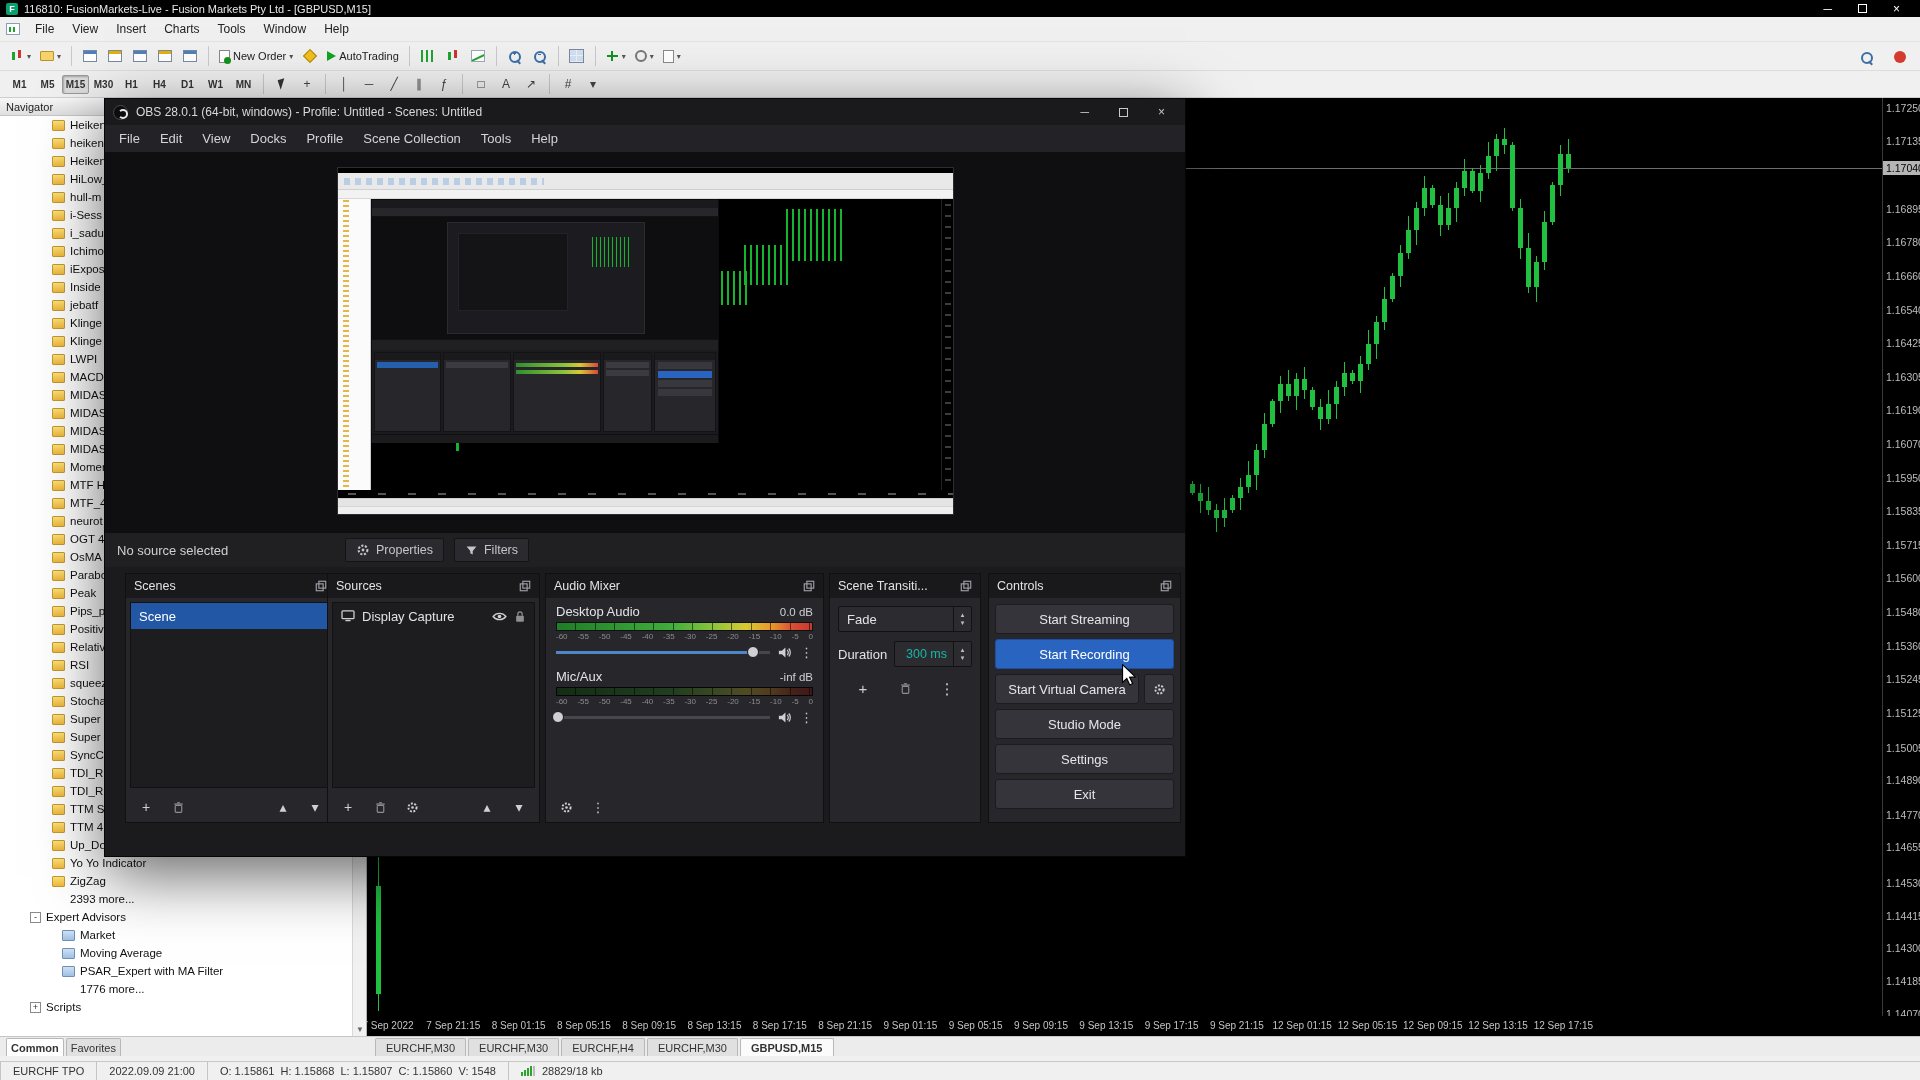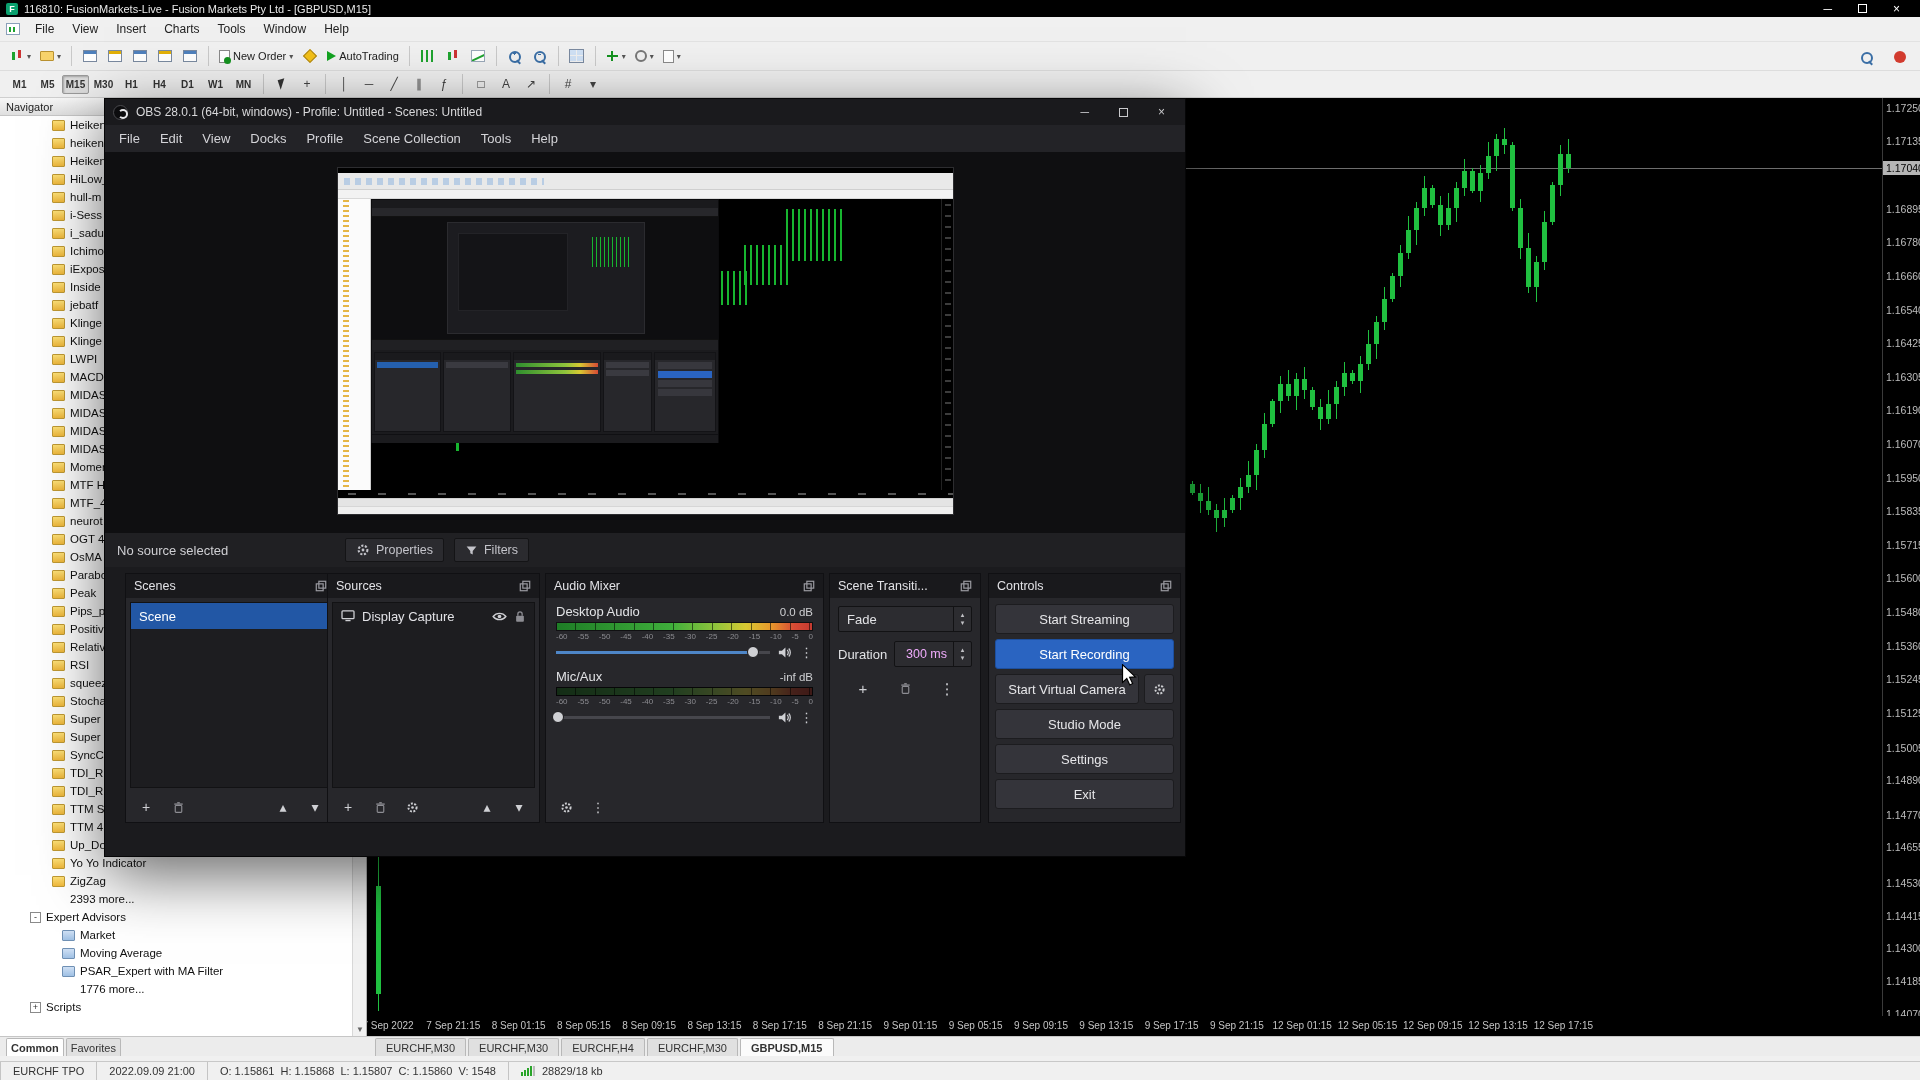--- a/index.html
+++ b/index.html
@@ -190,21 +190,21 @@
 
   .tr-body{padding:8px;display:flex;flex-direction:column;gap:9px}
   .combo{height:26px;background:#2c2c30;border:1px solid #121214;border-radius:2px;display:flex;align-items:center}
   .combo .val{flex:1;padding-left:8px;font-size:13px;color:#e2e3e6}
   .spin-arrows{width:18px;height:100%;border-left:1px solid #121214;display:flex;flex-direction:column;
     align-items:center;justify-content:center;font-size:7px;color:#c0c0c4;line-height:1.2}
   .dur-row{display:flex;align-items:center;justify-content:space-between}
   .dur-label{font-size:13px;color:#e2e3e6}
   .spinbox{width:78px;height:26px;background:#2c2c30;border:1px solid #121214;border-radius:2px;
     display:flex;align-items:center}
-  .spinbox .val{flex:1;text-align:right;padding-right:6px;font-size:12.5px;color:#f0abfc}
+  .spinbox .val{flex:1;text-align:right;padding-right:6px;font-size:12.5px;color:#14b8a6}
   .tr-btns{display:flex;justify-content:center;gap:16px}
   .tr-btn{width:26px;height:24px;display:flex;align-items:center;justify-content:center;color:#cfd0d4;font-size:15px}
 
   #controls-body{padding:6px;display:flex;flex-direction:column;gap:5px}
   .ctl-btn{height:30px;background:#34343a;border:1px solid #1c1c1f;border-radius:3px;color:#e6e6e9;
     font-size:13px;font-family:"Liberation Sans",sans-serif}
   .ctl-btn.primary{background:#2a64c1;border-color:#1d4f9e;color:#fff}
   .ctl-row{display:flex;gap:5px}
   .ctl-row .flexb{flex:1}
   .ctl-row .gearb{width:30px;display:flex;align-items:center;justify-content:center}

